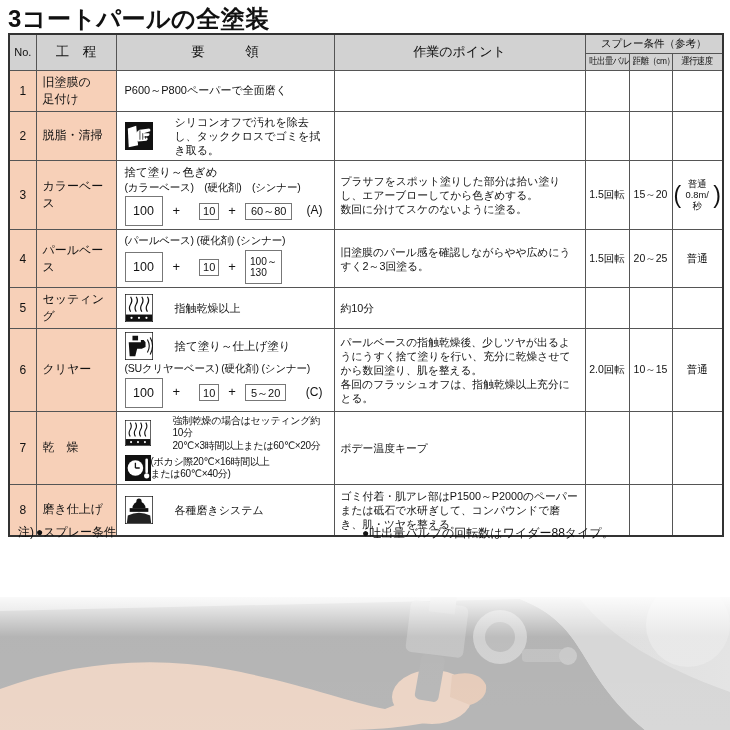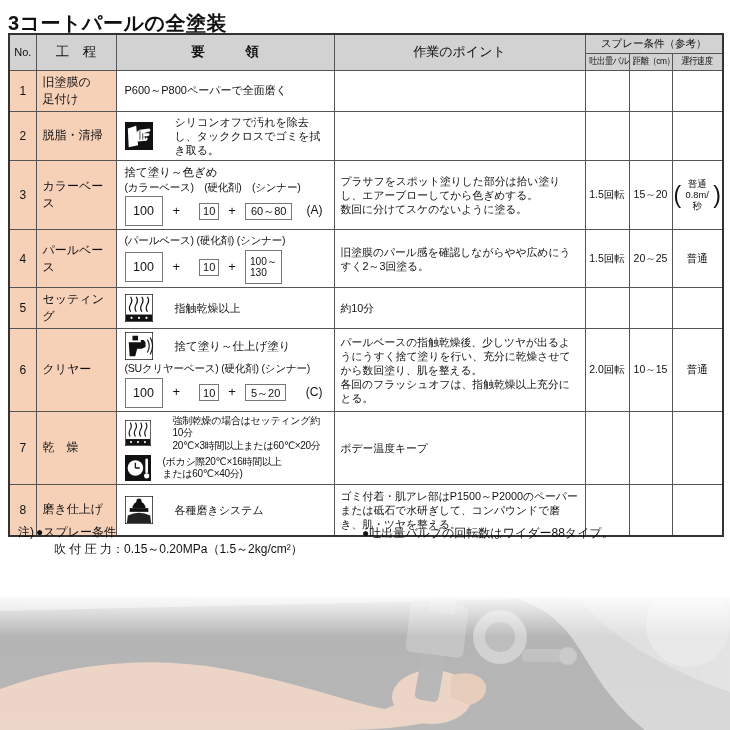--- a/index.html
+++ b/index.html
@@ -5,35 +5,35 @@
   * { box-sizing: border-box; margin: 0; padding: 0; }
   html,body { width: 730px; height: 730px; }
   body {
     background: #ffffff;
     font-family: "Liberation Sans", "DejaVu Sans", sans-serif;
     color: #111;
     position: relative;
     overflow: hidden;
   }
   .page-title {
-    position: absolute; left: 8px; top: 10px;
-    font-size: 20px; font-weight: bold; letter-spacing: 0.5px;
+    position: absolute; left: 8px; top: 3px;
+    font-size: 24px; font-weight: bold; letter-spacing: 0.5px;
   }
   table.process-table {
     position: absolute; left: 8px; top: 33px;
     width: 714px; border-collapse: collapse; table-layout: fixed;
     border: 2px solid #333;
   }
   th, td { border: 1px solid #555; vertical-align: middle; overflow: hidden; }
   th { background: #d2d2d2; font-weight: normal; text-align: center; }
   tr.h1 { height: 19px; }
   tr.h2 { height: 17px; }
   th.no-h { font-size: 11px; }
   th.proc-h { font-size: 13.5px; }
-  th.yoryo-h { font-size: 13.5px; font-weight: bold; }
+  th.yoryo-h { font-size: 13.5px; }
   th.points-h { font-size: 13px; }
   th.spray-h { font-size: 10.5px; }
   th.sub-h { font-size: 9.5px; padding: 0; }
   th.sub-h .squish { display: inline-block; transform: scaleX(0.88); letter-spacing: -0.6px; white-space: nowrap; }
   tr.r1 { height: 41px; } tr.r2 { height: 39px; } tr.r3 { height: 69px; }
   tr.r4 { height: 54px; } tr.r5 { height: 41px; } tr.r6 { height: 81px; }
   tr.r7 { height: 72px; } tr.r8 { height: 51px; }
   td.no { background: #f7d0b8; text-align: center; font-size: 12px; }
   td.proc { background: #f7d0b8; font-size: 12px; padding-left: 6px; }
   td.yoryo { padding: 3px 8px; font-size: 11px; line-height: 1.3; }
@@ -250,21 +250,21 @@
                 <circle cx="15" cy="25.5" r="1.2" fill="#fff"></circle>
                 <circle cx="23" cy="25.5" r="1.2" fill="#fff"></circle>
             <path d="M6,3 q2.5,4 0,8 q-2.5,4 0,8" stroke="#111" stroke-width="1.3" fill="none"></path>
             <path d="M12,3 q2.5,4 0,8 q-2.5,4 0,8" stroke="#111" stroke-width="1.3" fill="none"></path>
             <path d="M18,3 q2.5,4 0,8 q-2.5,4 0,8" stroke="#111" stroke-width="1.3" fill="none"></path>
             <path d="M24,3 q2.5,4 0,8 q-2.5,4 0,8" stroke="#111" stroke-width="1.3" fill="none"></path>
           </svg>
           <div class="txt r7txt pre">強制乾燥の場合はセッティング約10分
 20℃×3時間以上または60℃×20分</div>
         </div>
-        <div class="icotext" style="gap:12px">
+        <div class="icotext" style="gap:0">
           <svg class="icon small" viewBox="0 0 30 30">
             <rect width="30" height="30" fill="#111"></rect>
             <circle cx="12" cy="15" r="9" fill="#fff"></circle>
             <path d="M12,15 L12,9 M12,15 L17,15" stroke="#111" stroke-width="1.5" fill="none"></path>
             <rect x="23.5" y="4" width="3" height="17" rx="1.5" fill="#fff"></rect>
             <circle cx="25" cy="24" r="3" fill="#fff"></circle>
           </svg>
           <div class="txt r7txt pre">(ボカシ際20℃×16時間以上
 または60℃×40分)</div>
         </div>
@@ -298,21 +298,20 @@
   </tr>
 </tbody>
   </table>
 
 <div class="notes">
   <div class="notes-left">
     <div class="note-head">
       <span>注)</span>
       <span>●スプレー条件</span>
     </div>
-    <div class="note-indent">吹 付 圧 力：0.15～0.20MPa（1.5～2kg/cm²）</div>
   </div>
   <div class="notes-right">
     <div class="item">●吐出量バルブの回転数はワイダー88タイプ。</div>
   </div>
 </div>
 
 <svg class="photo" viewBox="0 0 730 133" preserveAspectRatio="none">
   <defs>
     <linearGradient id="pg" x1="0" y1="0" x2="1" y2="0">
       <stop offset="0" stop-color="#c9c9c9"></stop>

